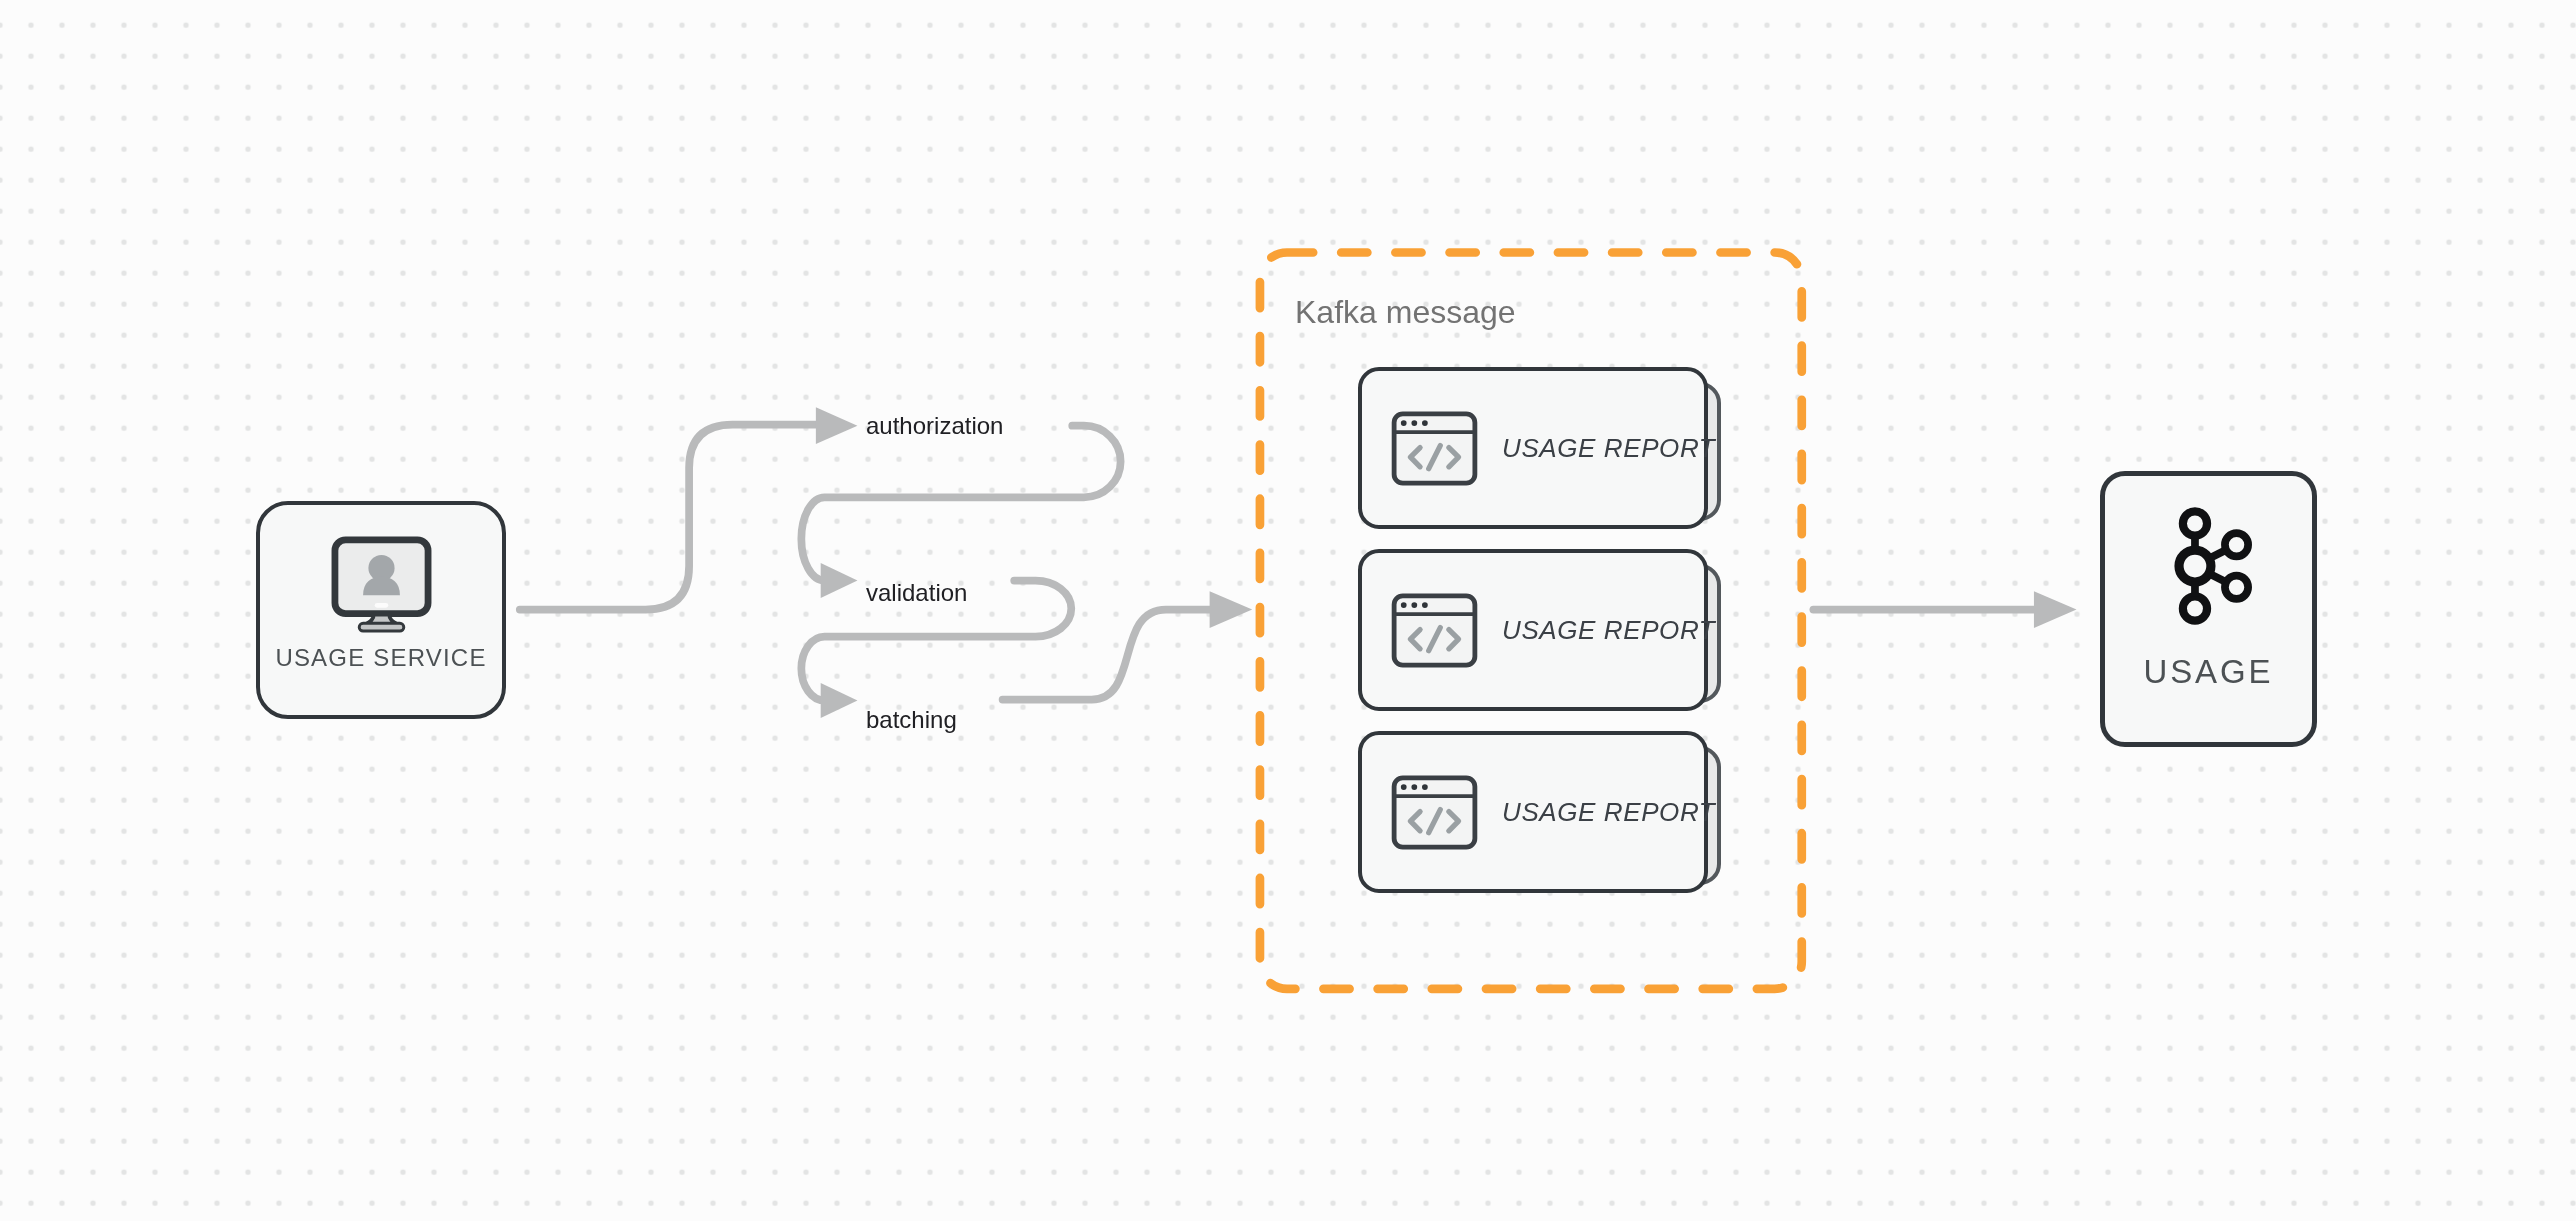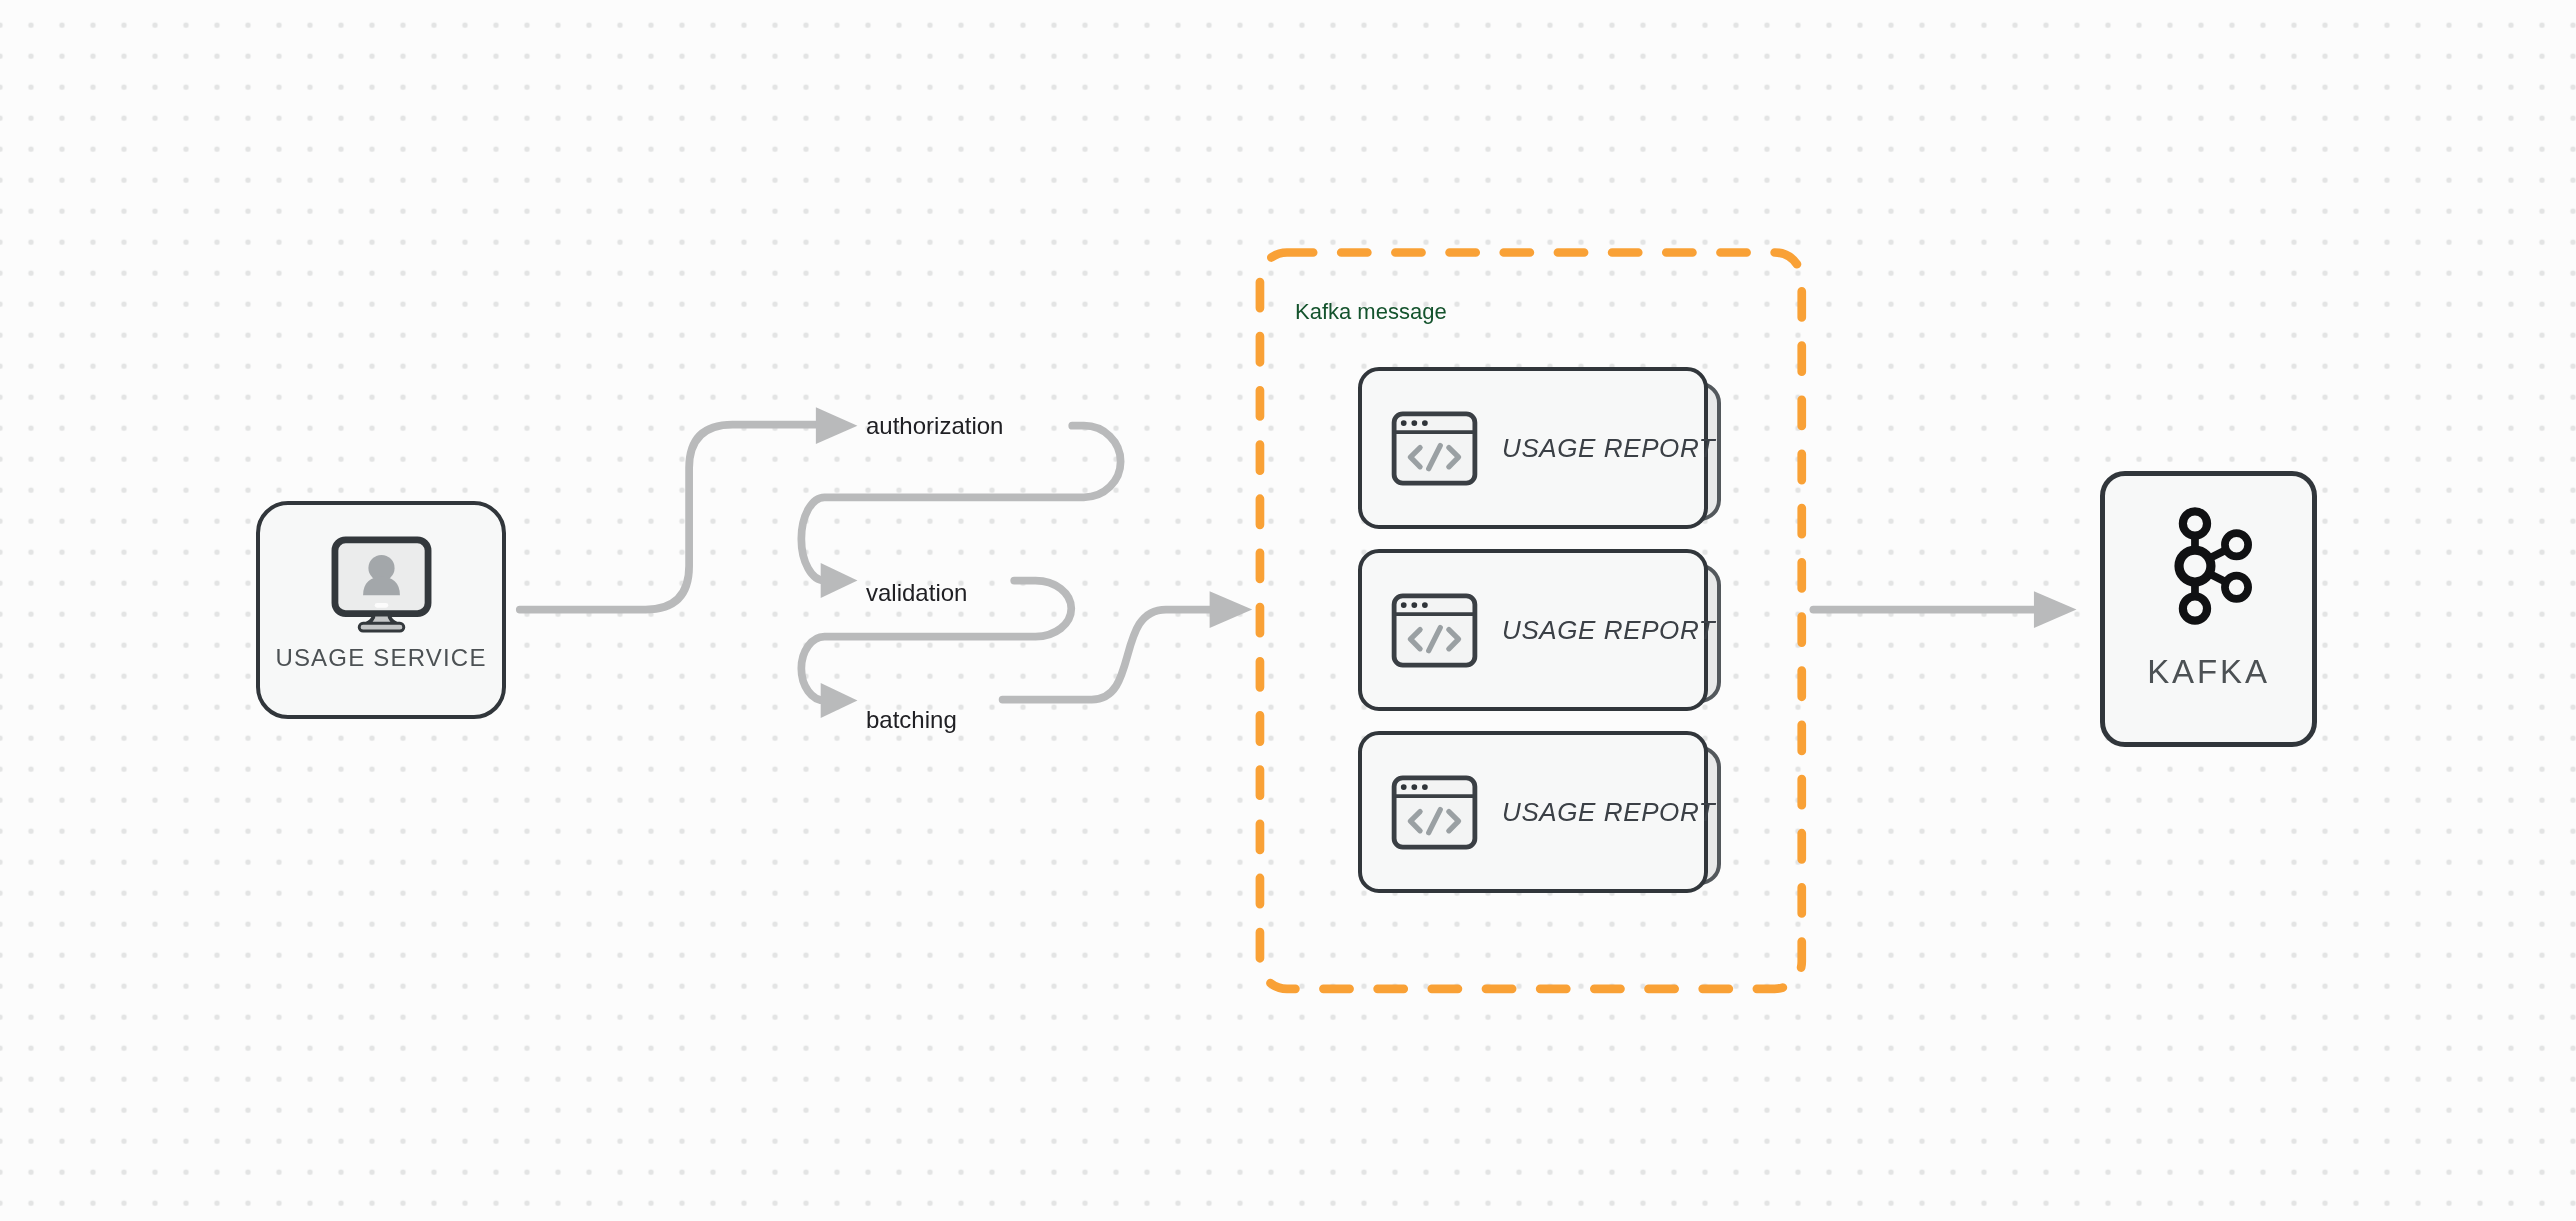--- a/index.html
+++ b/index.html
@@ -35,21 +35,21 @@
     position: absolute; left: 866px; transform: translateY(-50%);
     font-size: 24px; font-weight: 500; color: #202024; white-space: nowrap;
   }
   #step-authorization { top: 426px; }
   #step-validation   { top: 581px; margin-top: 12px; }
   #step-batching     { top: 700px; margin-top: 20px; }
 
   
   .group-title {
     position: absolute; left: 1295px; top: 312px; transform: translateY(-50%);
-    font-size: 22px; font-weight: 500; color: #14532d; white-space: nowrap;
+    font-size: 32px; font-weight: 500; color: #737373; white-space: nowrap;
   }
 
   
   .report-card {
     position: absolute; left: 1358px; width: 350px; height: 162px;
     box-sizing: border-box;
     border: 4.8px solid #31363b; border-radius: 21px;
     background: #f7f8f8;
     display: flex; align-items: center;
   }
@@ -163,15 +163,15 @@
       <circle cx="31" cy="62" r="16.5" stroke-width="9.5"></circle>
       <circle cx="31" cy="106" r="12.5" stroke-width="8.5"></circle>
       <circle cx="74" cy="40" r="12" stroke-width="8"></circle>
       <circle cx="74" cy="84" r="12" stroke-width="8"></circle>
       <line x1="31" y1="30" x2="31" y2="46" stroke-width="8"></line>
       <line x1="31" y1="78" x2="31" y2="94" stroke-width="8"></line>
       <line x1="46" y1="54" x2="62" y2="46" stroke-width="8"></line>
       <line x1="46" y1="70" x2="62" y2="78" stroke-width="8"></line>
     </g>
   </svg>
-  <div class="node-label">KAFKA</div>
+  <div class="node-label">USAGE</div>
 </div>
 
 
 </body></html>

